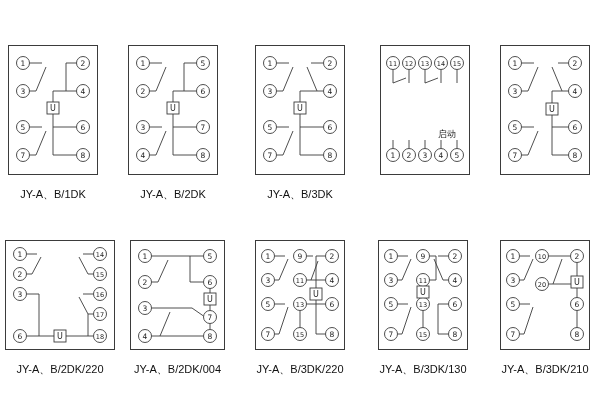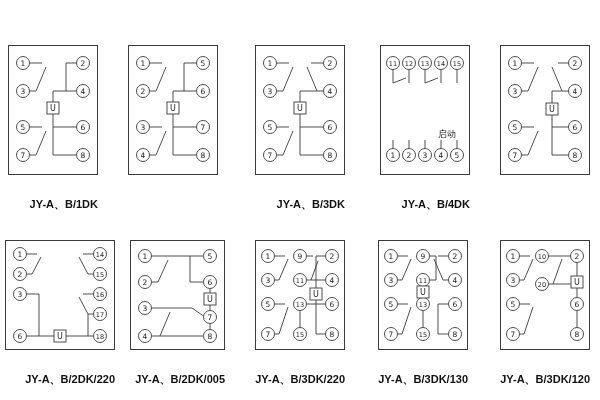--- a/index.html
+++ b/index.html
@@ -3,22 +3,22 @@
 <meta charset="utf-8">
 <style>
   html,body{margin:0;padding:0;background:#fff;}
   .sheet{
     position:relative;width:600px;height:400px;background:#ffffff;
     font-family:"Liberation Sans",sans-serif;overflow:hidden;
   }
   .fig{position:absolute;margin:0;padding:0;}
   .fig svg{display:block;}
   .cap{
-    font-size:11px;font-weight:bold;color:#111;text-align:right;
-    margin-top:24px;white-space:nowrap;line-height:1;
+    font-size:11px;font-weight:normal;color:#111;text-align:center;
+    margin-top:14px;white-space:nowrap;line-height:1;
   }
   svg text{font-family:"DejaVu Sans",sans-serif;}
 </style>
 </head>
 <body>
 
 <div class="sheet">
 
   <figure class="fig" style="left:8px;top:45px;width:90px">
     <svg width="90" height="130" viewBox="0 0 90 130">
@@ -124,20 +124,21 @@
         </g>
         <g>
           <circle cx="75" cy="110" r="6.5" fill="#fff" stroke="#3b3b3b" stroke-width="0.9"></circle>
           <text x="75" y="112.7" text-anchor="middle" font-size="7.5" fill="#1a1a1a">8</text>
         </g>
         <g>
           <rect x="39" y="57" width="12" height="12" fill="#fff" stroke="#3b3b3b" stroke-width="0.9"></rect>
           <text x="45" y="66" text-anchor="middle" font-size="8" fill="#1a1a1a">U</text>
         </g>
       </svg>
+    <figcaption class="cap">JY-A、B/2DK</figcaption>
   </figure>
 
   <figure class="fig" style="left:255px;top:45px;width:90px">
     <svg width="90" height="130" viewBox="0 0 90 130">
         <rect x="0.5" y="0.5" width="89" height="129" fill="none" stroke="#3b3b3b" stroke-width="1"></rect>
         <line x1="21.5" y1="18" x2="34" y2="18" stroke="#3b3b3b" stroke-width="0.9"></line>
         <line x1="21.5" y1="46" x2="28" y2="46" stroke="#3b3b3b" stroke-width="0.9"></line>
         <line x1="28" y1="46" x2="38" y2="22" stroke="#3b3b3b" stroke-width="0.9"></line>
         <line x1="21.5" y1="82" x2="34" y2="82" stroke="#3b3b3b" stroke-width="0.9"></line>
         <line x1="21.5" y1="110" x2="28" y2="110" stroke="#3b3b3b" stroke-width="0.9"></line>
@@ -240,21 +241,20 @@
         <g>
           <circle cx="61" cy="110" r="6.5" fill="#fff" stroke="#3b3b3b" stroke-width="0.9"></circle>
           <text x="61" y="112.7" text-anchor="middle" font-size="7.5" fill="#1a1a1a">4</text>
         </g>
         <g>
           <circle cx="77" cy="110" r="6.5" fill="#fff" stroke="#3b3b3b" stroke-width="0.9"></circle>
           <text x="77" y="112.7" text-anchor="middle" font-size="7.5" fill="#1a1a1a">5</text>
         </g>
         <text x="67" y="92" text-anchor="middle" font-size="9" fill="#1a1a1a">启动</text>
       </svg>
-    <figcaption class="cap">JY-A、B/4DK</figcaption>
   </figure>
 
   <figure class="fig" style="left:500px;top:45px;width:90px">
     <svg width="90" height="130" viewBox="0 0 90 130">
         <rect x="0.5" y="0.5" width="89" height="129" fill="none" stroke="#3b3b3b" stroke-width="1"></rect>
         <line x1="21.5" y1="18" x2="34" y2="18" stroke="#3b3b3b" stroke-width="0.9"></line>
         <line x1="21.5" y1="46" x2="28" y2="46" stroke="#3b3b3b" stroke-width="0.9"></line>
         <line x1="28" y1="46" x2="38" y2="22" stroke="#3b3b3b" stroke-width="0.9"></line>
         <line x1="21.5" y1="82" x2="34" y2="82" stroke="#3b3b3b" stroke-width="0.9"></line>
         <line x1="21.5" y1="110" x2="28" y2="110" stroke="#3b3b3b" stroke-width="0.9"></line>
@@ -413,21 +413,21 @@
         </g>
         <g>
           <circle cx="80" cy="96" r="6.5" fill="#fff" stroke="#3b3b3b" stroke-width="0.9"></circle>
           <text x="80" y="98.7" text-anchor="middle" font-size="7.5" fill="#1a1a1a">8</text>
         </g>
         <g>
           <rect x="74" y="53" width="12" height="12" fill="#fff" stroke="#3b3b3b" stroke-width="0.9"></rect>
           <text x="80" y="62" text-anchor="middle" font-size="8" fill="#1a1a1a">U</text>
         </g>
       </svg>
-    <figcaption class="cap">JY-A、B/2DK/005</figcaption>
+    <figcaption class="cap">JY-A、B/2DK/004</figcaption>
   </figure>
 
   <figure class="fig" style="left:255px;top:240px;width:90px">
     <svg width="90" height="110" viewBox="0 0 90 110">
         <rect x="0.5" y="0.5" width="89" height="109" fill="none" stroke="#3b3b3b" stroke-width="1"></rect>
         <line x1="19.5" y1="16" x2="30" y2="16" stroke="#3b3b3b" stroke-width="0.9"></line>
         <line x1="19.5" y1="40" x2="24" y2="40" stroke="#3b3b3b" stroke-width="0.9"></line>
         <line x1="24" y1="40" x2="33" y2="19" stroke="#3b3b3b" stroke-width="0.9"></line>
         <line x1="19.5" y1="64" x2="30" y2="64" stroke="#3b3b3b" stroke-width="0.9"></line>
         <line x1="19.5" y1="94" x2="24" y2="94" stroke="#3b3b3b" stroke-width="0.9"></line>
@@ -628,16 +628,16 @@
         </g>
         <g>
           <circle cx="77" cy="94" r="6.5" fill="#fff" stroke="#3b3b3b" stroke-width="0.9"></circle>
           <text x="77" y="96.7" text-anchor="middle" font-size="7.5" fill="#1a1a1a">8</text>
         </g>
         <g>
           <rect x="71" y="36" width="12" height="12" fill="#fff" stroke="#3b3b3b" stroke-width="0.9"></rect>
           <text x="77" y="45" text-anchor="middle" font-size="8" fill="#1a1a1a">U</text>
         </g>
       </svg>
-    <figcaption class="cap">JY-A、B/3DK/120</figcaption>
+    <figcaption class="cap">JY-A、B/3DK/210</figcaption>
   </figure>
 
 </div>
 
 </body></html>

